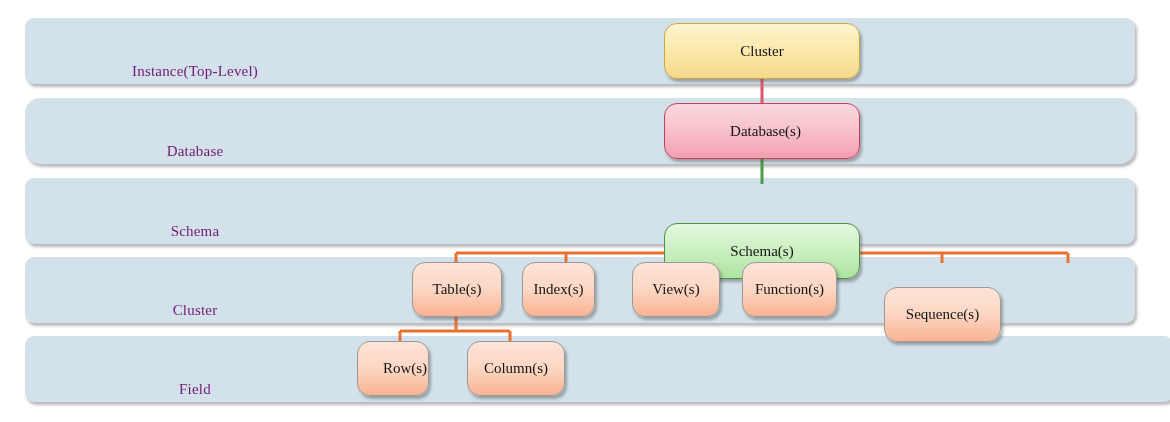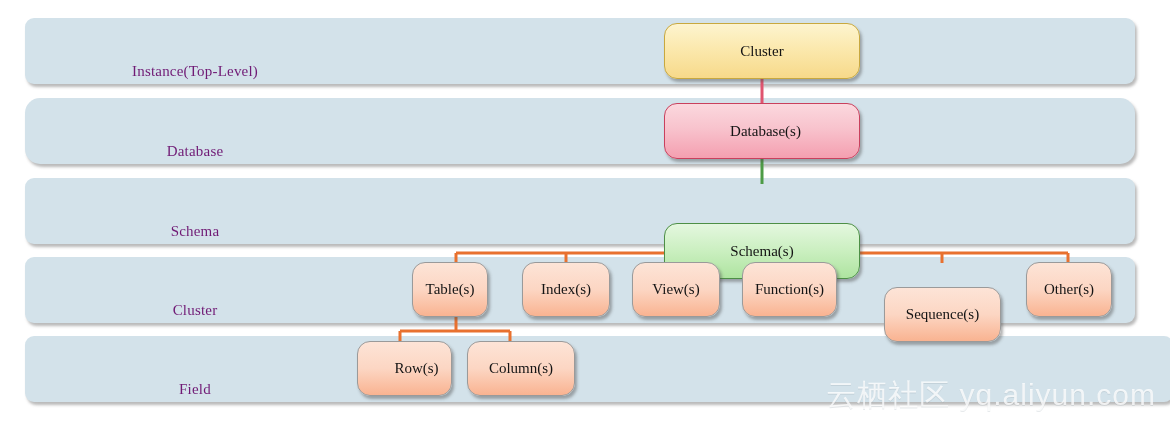--- a/index.html
+++ b/index.html
@@ -154,25 +154,23 @@
       <line x1="510" y1="331" x2="510" y2="342"></line>
     </g>
   </svg>
 
   <div class="node cluster" style="left:664px; top:23px; width:196px; height:56px;">Cluster</div>
 
   <div class="node database" style="left:664px; top:103px; width:196px; height:56px;">Database(s)</div>
 
   <div class="node schema" style="left:664px; top:183px; width:196px; height:56px;">Schema(s)</div>
 
-  <div class="node object" style="left:412px; top:262px; width:76px; height:55px;">Table(s)</div>
-  <div class="node object" style="left:522px; top:262px; width:88px; height:55px;">Index(s)</div>
+  <div class="node object" style="left:412px; top:262px; width:90px; height:55px;">Table(s)</div>
+  <div class="node object" style="left:522px; top:262px; width:73px; height:55px;">Index(s)</div>
   <div class="node object" style="left:632px; top:262px; width:88px; height:55px;">View(s)</div>
   <div class="node object" style="left:742px; top:262px; width:95px; height:55px;">Function(s)</div>
   <div class="node object" style="left:884px; top:262px; width:117px; height:55px;margin-top:25px;">Sequence(s)</div>
-  <div class="node object" style="left:1026px; top:262px; width:86px; height:55px;">Other(s)</div>
 
-  <div class="node field" style="left:357px; top:341px; width:95px; height:55px;padding-left:24px;">Row(s)</div>
-  <div class="node field" style="left:467px; top:341px; width:108px; height:55px;text-align:right;">Column(s)</div>
+  <div class="node field" style="left:357px; top:341px; width:72px; height:55px;padding-left:24px;">Row(s)</div>
+  <div class="node field" style="left:467px; top:341px; width:98px; height:55px;text-align:right;">Column(s)</div>
 
-  <div id="watermark">云栖社区 yq.aliyun.com</div>
 
 </div>
 
 </body></html>

